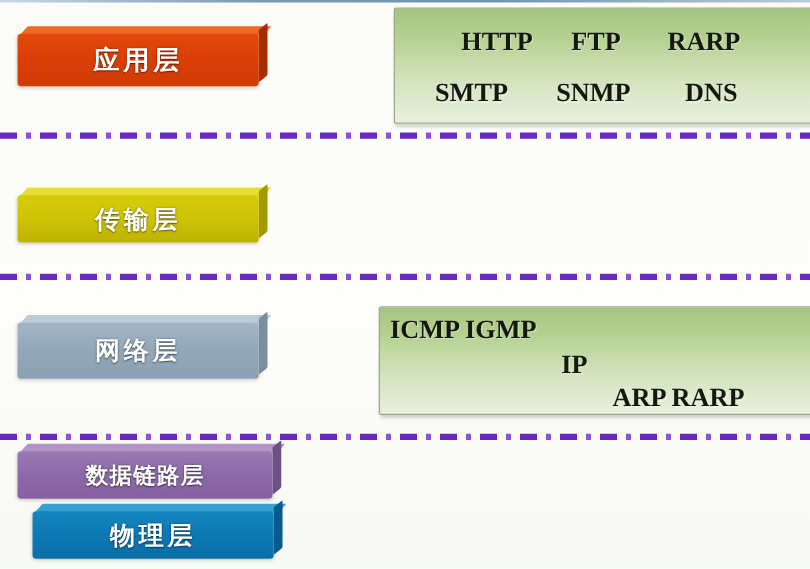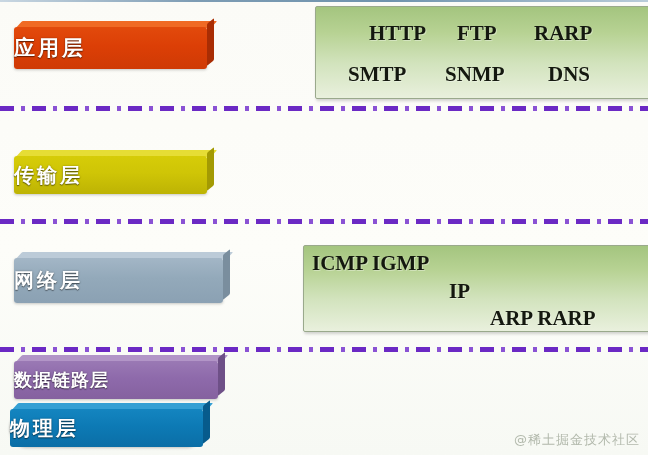--- a/index.html
+++ b/index.html
@@ -35,21 +35,21 @@
 
   
   .plate{
     position:absolute;
     border-radius:3px;
     box-shadow:0 1px 3px rgba(0,0,0,.22);
   }
   .plate .face{
     position:absolute;inset:0;
     border-radius:3px;
-    display:flex;align-items:center;
+    display:flex;align-items:center;justify-content:center;
   }
   .plate .top-bevel{
     position:absolute;left:5px;right:-7px;top:-6px;height:7px;
     transform:skewX(-42deg);
     border-radius:1px;
   }
   .plate .side-bevel{
     position:absolute;top:-6px;bottom:6px;right:-7px;width:7px;
     transform:skewY(-40deg);
     border-radius:1px;
@@ -145,37 +145,37 @@
   </div>
 
   <div class="plate" id="plate-trans" style="left:14px;top:156px;width:193px;height:38px;">
     <div class="top-bevel"></div>
     <div class="side-bevel"></div>
     <div class="face">
       <span class="label" style="font-size:20px;">传输层</span>
     </div>
   </div>
 
-  <div class="plate" id="plate-net" style="left:14px;top:258px;width:209px;height:45px;">
+  <div class="plate" id="plate-net" style="left:14px;top:258px;width:193px;height:45px;">
     <div class="top-bevel"></div>
     <div class="side-bevel"></div>
     <div class="face">
       <span class="label" style="font-size:20px;">网络层</span>
     </div>
   </div>
 
   <div class="plate" id="plate-link" style="left:14px;top:361px;width:204px;height:38px;">
     <div class="top-bevel"></div>
     <div class="side-bevel"></div>
     <div class="face">
       <span class="label" style="font-size:18px;letter-spacing:1px;">数据链路层</span>
     </div>
   </div>
 
-  <div class="plate" id="plate-phys" style="left:10px;top:409px;width:193px;height:38px;border-radius:17px;">
+  <div class="plate" id="plate-phys" style="left:26px;top:409px;width:193px;height:38px;">
     <div class="top-bevel"></div>
     <div class="side-bevel"></div>
     <div class="face">
       <span class="label" style="font-size:20px;">物理层</span>
     </div>
   </div>
 
   <div class="sep" style="top:105px;"></div>
   <div class="sep" style="top:218px;"></div>
   <div class="sep" style="top:346px;"></div>
@@ -192,15 +192,14 @@
 
 
   <div class="card" style="left:303px;top:245px;width:328px;height:85px;">
     <div class="fold"></div>
     <span class="proto" style="left:8px;top:5px;font-size:21px;">ICMP IGMP</span>
     <span class="proto" style="left:145px;top:33px;font-size:21px;">IP</span>
     <span class="proto" style="left:186px;top:60px;font-size:21px;">ARP RARP</span>
   </div>
 
 
-  <div class="watermark">@稀土掘金技术社区</div>
 
 </div>
 
 </body></html>

